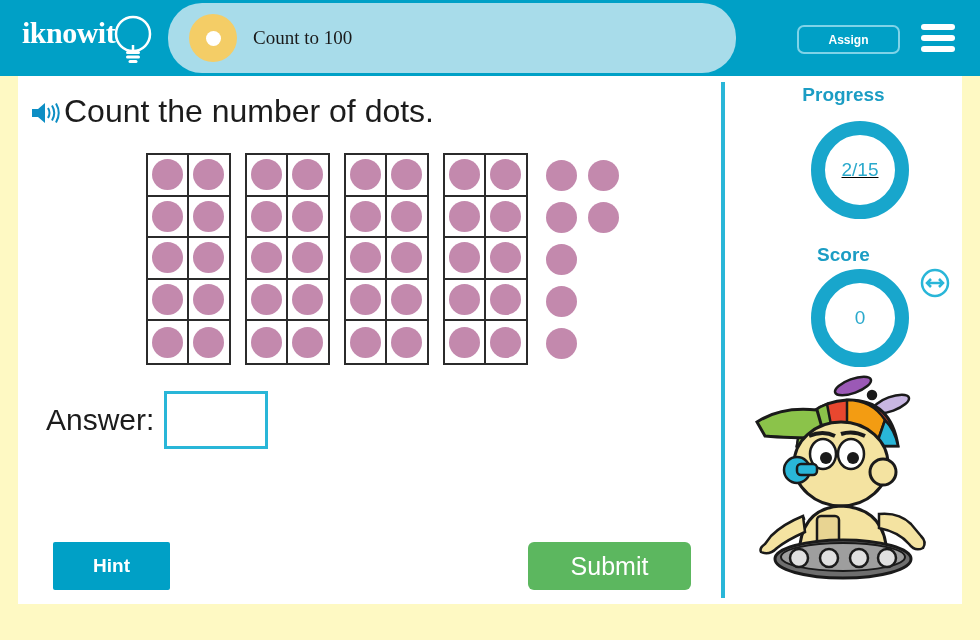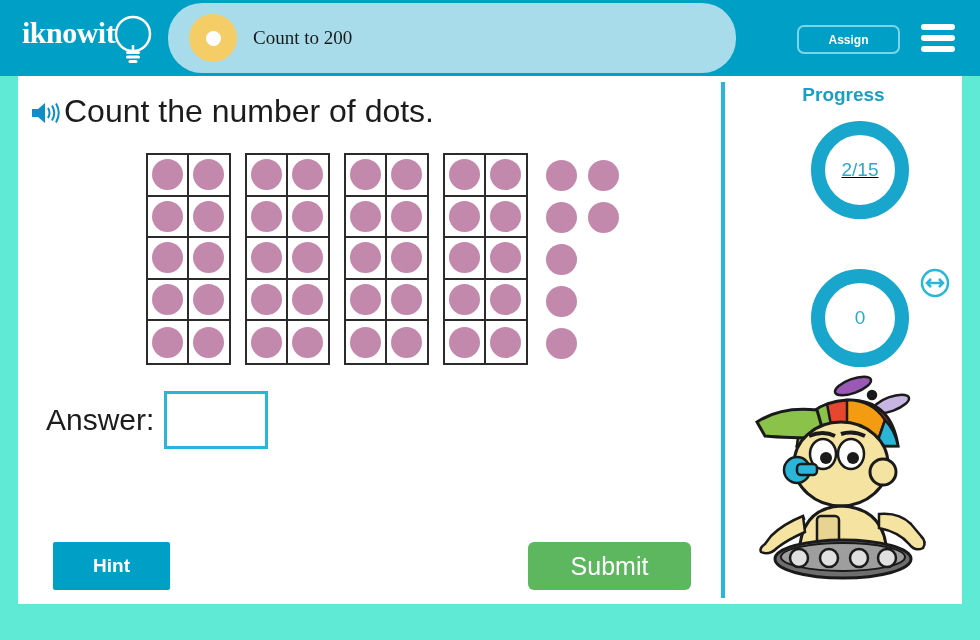--- a/index.html
+++ b/index.html
@@ -7,21 +7,21 @@
     width: 980px; height: 640px;
     font-family: "Liberation Sans", sans-serif;
     background: #ffffff;
     overflow: hidden;
   }
 
   .app-frame {
     position: absolute;
     left: 0; top: 0;
     width: 980px; height: 640px;
-    background: #5eead4;
+    background: #fef9c3;
   }
 
   
   .header {
     position: absolute;
     left: 0; top: 0;
     width: 980px; height: 76px;
     background: #00a0c6;
     overflow: hidden;
   }
@@ -297,21 +297,21 @@
         <rect x="16" y="37" width="14" height="3" rx="1.5" fill="#ffffff"></rect>
         <rect x="16" y="41.5" width="14" height="3" rx="1.5" fill="#ffffff"></rect>
         <rect x="18.5" y="46" width="9" height="3" rx="1.5" fill="#ffffff"></rect>
       </svg>
     </div>
 
     <div class="title-tab">
       <div class="title-dot">
         <div class="title-dot-inner"></div>
       </div>
-      <div class="title-label">Count to 200</div>
+      <div class="title-label">Count to 100</div>
     </div>
 
     <div class="assign-button">Assign</div>
 
     <div class="hamburger">
       <span></span>
       <span></span>
       <span></span>
     </div>
   </div>
@@ -475,20 +475,21 @@
 
     <button class="hint-button">Hint</button>
     <button class="submit-button">Submit</button>
 
     <div class="sidebar">
       <div class="stat-title progress">Progress</div>
       <div class="ring progress">
         <span class="ring-value">2/15</span>
       </div>
 
+      <div class="stat-title score">Score</div>
       <div class="ring score">
         <span class="ring-value">0</span>
       </div>
 
       <svg class="mascot" viewBox="0 0 220 215">
 
         <g stroke="#1a1a1a" stroke-width="2.5">
           <ellipse cx="118" cy="20" rx="19" ry="7" fill="#9b59b6" transform="rotate(-20 118 20)"></ellipse>
           <ellipse cx="156" cy="38" rx="19" ry="7" fill="#c8b6e2" transform="rotate(-20 156 38)"></ellipse>
           <circle cx="137" cy="29" r="4" fill="#1a1a1a"></circle>

